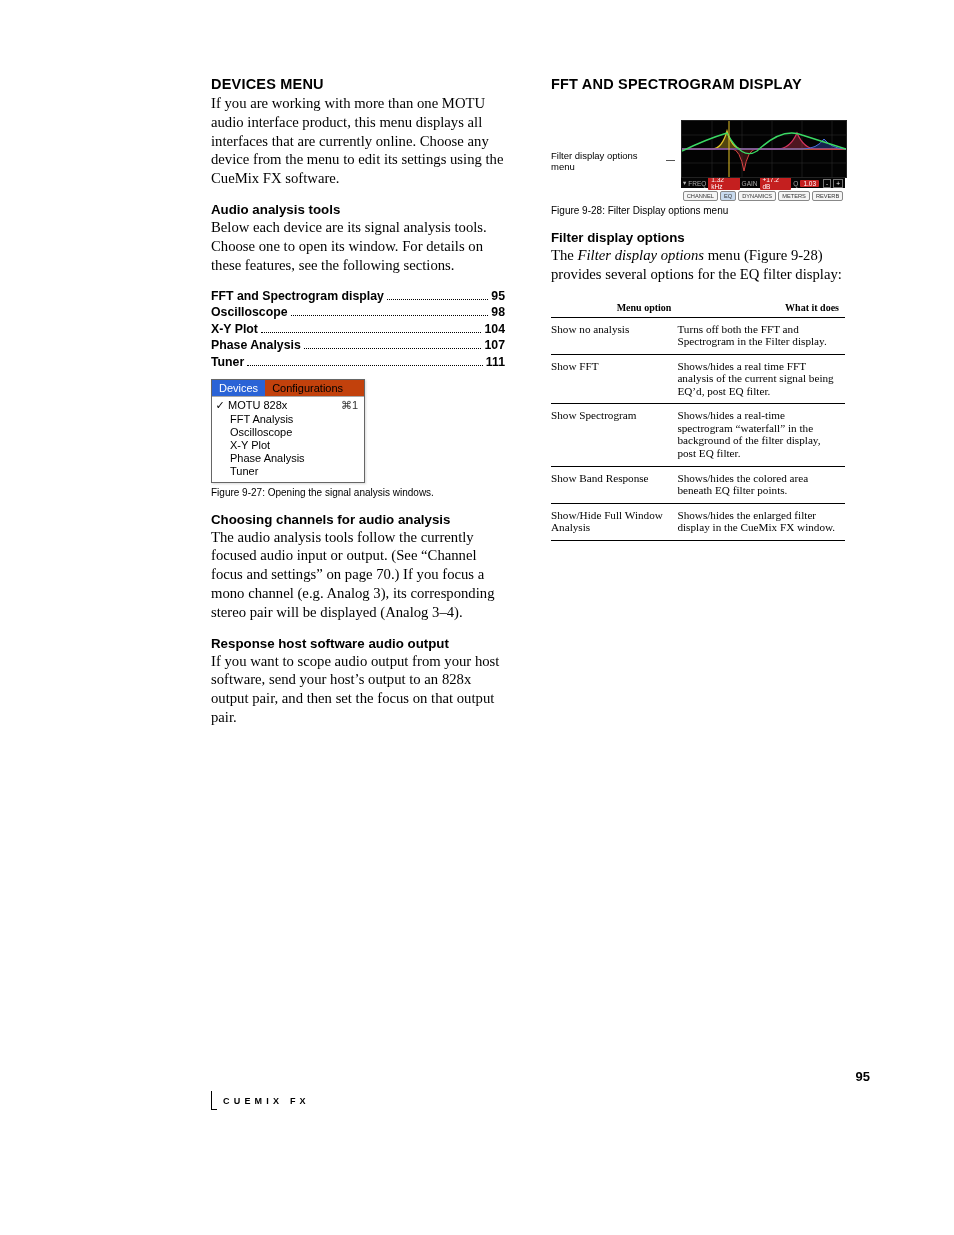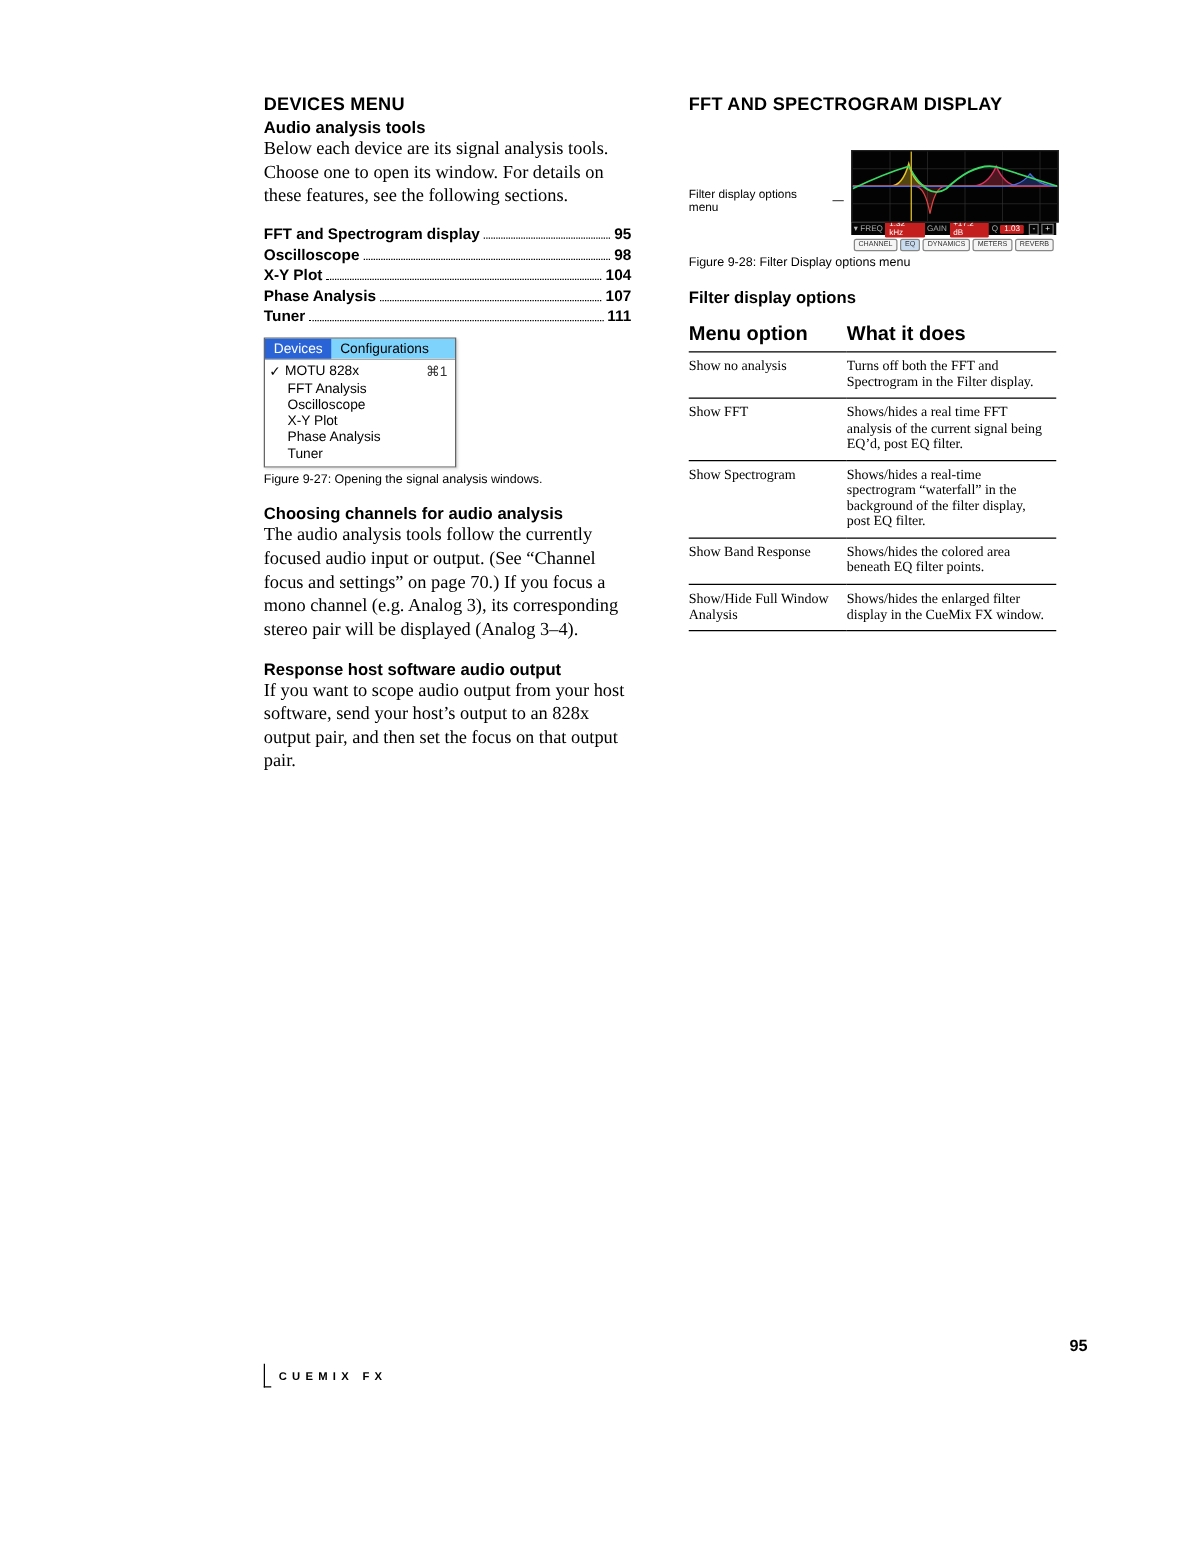--- a/index.html
+++ b/index.html
@@ -69,21 +69,21 @@
   }
   .menu-box {
     width: 152px;
     border: 1px solid #666;
     font-family: "Helvetica Neue", Arial, sans-serif;
     font-size: 11px;
     box-shadow: 1px 1px 2px rgba(0,0,0,0.15);
   }
   .menu-bar {
     display: flex;
-    background: #7dd3fc;
+    background: #c2410c;
     text-align: right;
   }
   .menu-bar-item {
     padding: 2px 7px 2px 7px;
   }
   .menu-bar-item.sel {
     background: #2a63d6;
     color: #fff;
   }
   .menu-body {
@@ -167,23 +167,23 @@
   .tab.sel { background: #c9dbef; }
 
   
   table.opt {
     width: 100%;
     border-collapse: collapse;
     font-size: 11.2px;
     margin-top: 10px;
   }
   table.opt th {
-    font-family: Liberation Sans, sans-serif;
-    font-size: 16px;
-    text-align: left;
+    font-family: Liberation Serif, serif;
+    font-size: 10px;
+    text-align: right;
     padding: 4px 6px 4px 0;
     border-bottom: 0.7px solid #000;
     vertical-align: bottom;
   }
   table.opt td {
     padding: 5px 6px 6px 0;
     border-bottom: 0.5px solid #000;
     vertical-align: top;
     line-height: 1.12;
   }
@@ -221,20 +221,21 @@
   .italic { font-style: italic; }
 </style>
 </head>
 <body>
 
 <div class="page">
   <div class="cols">
 
     <div class="col">
       <h2 class="sec">DEVICES MENU</h2>
+      <p class="body">If you are working with more than one MOTU audio interface product, this menu displays all interfaces that are currently online. Choose any device from the menu to edit its settings using the CueMix FX software.</p>
 
       <h3 class="sub">Audio analysis tools</h3>
       <p class="body">Below each device are its signal analysis tools. Choose one to open its window. For details on these features, see the following sections.</p>
 
       <div class="toc">
         <div class="toc-row">
           <span class="toc-label">FFT and Spectrogram display</span>
           <span class="toc-dots"></span>
           <span class="toc-page">95</span>
         </div>
@@ -343,20 +344,23 @@
             <div class="tab sel">EQ</div>
             <div class="tab">DYNAMICS</div>
             <div class="tab">METERS</div>
             <div class="tab">REVERB</div>
           </div>
         </div>
       </div>
       <div class="fig-cap">Figure 9-28: Filter Display options menu</div>
 
       <h3 class="sub">Filter display options</h3>
+      <p class="body">
+        <span>The </span><span class="italic">Filter display options</span><span> menu (Figure 9-28) provides several options for the EQ filter display:</span>
+      </p>
 
       <table class="opt">
         <thead>
           <tr>
             <th>Menu option</th>
             <th>What it does</th>
           </tr>
         </thead>
         <tbody>
           <tr>

